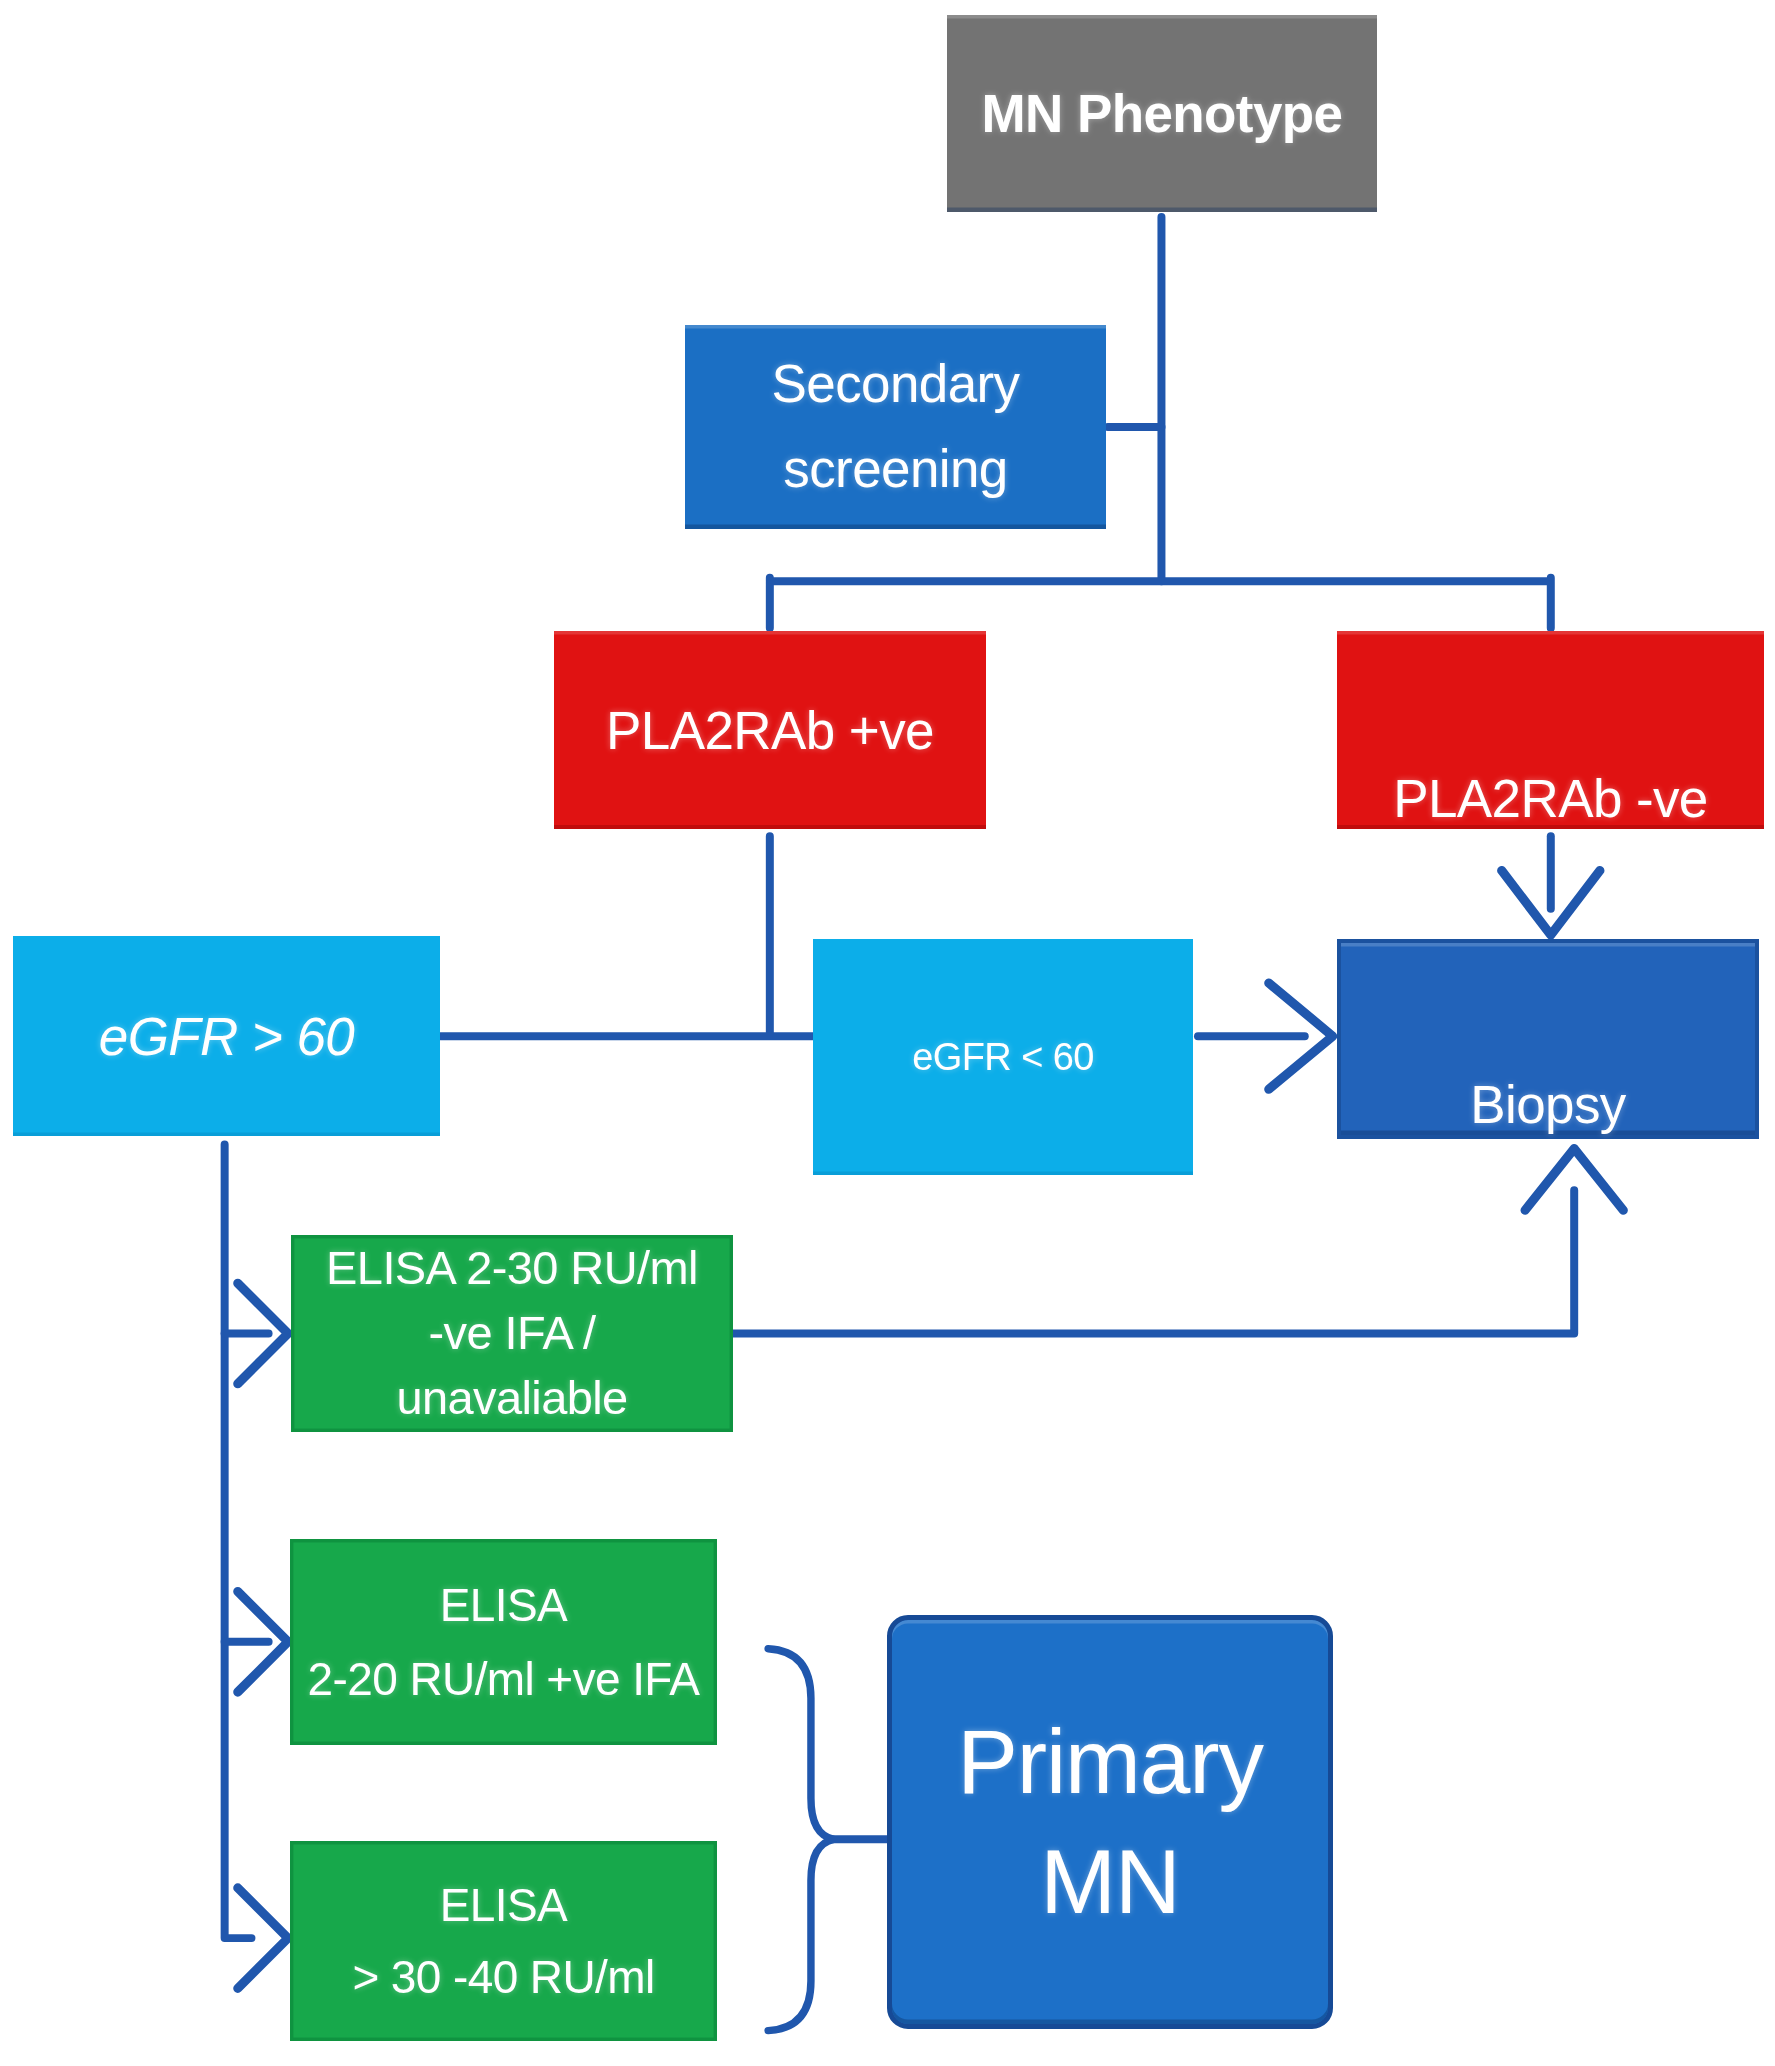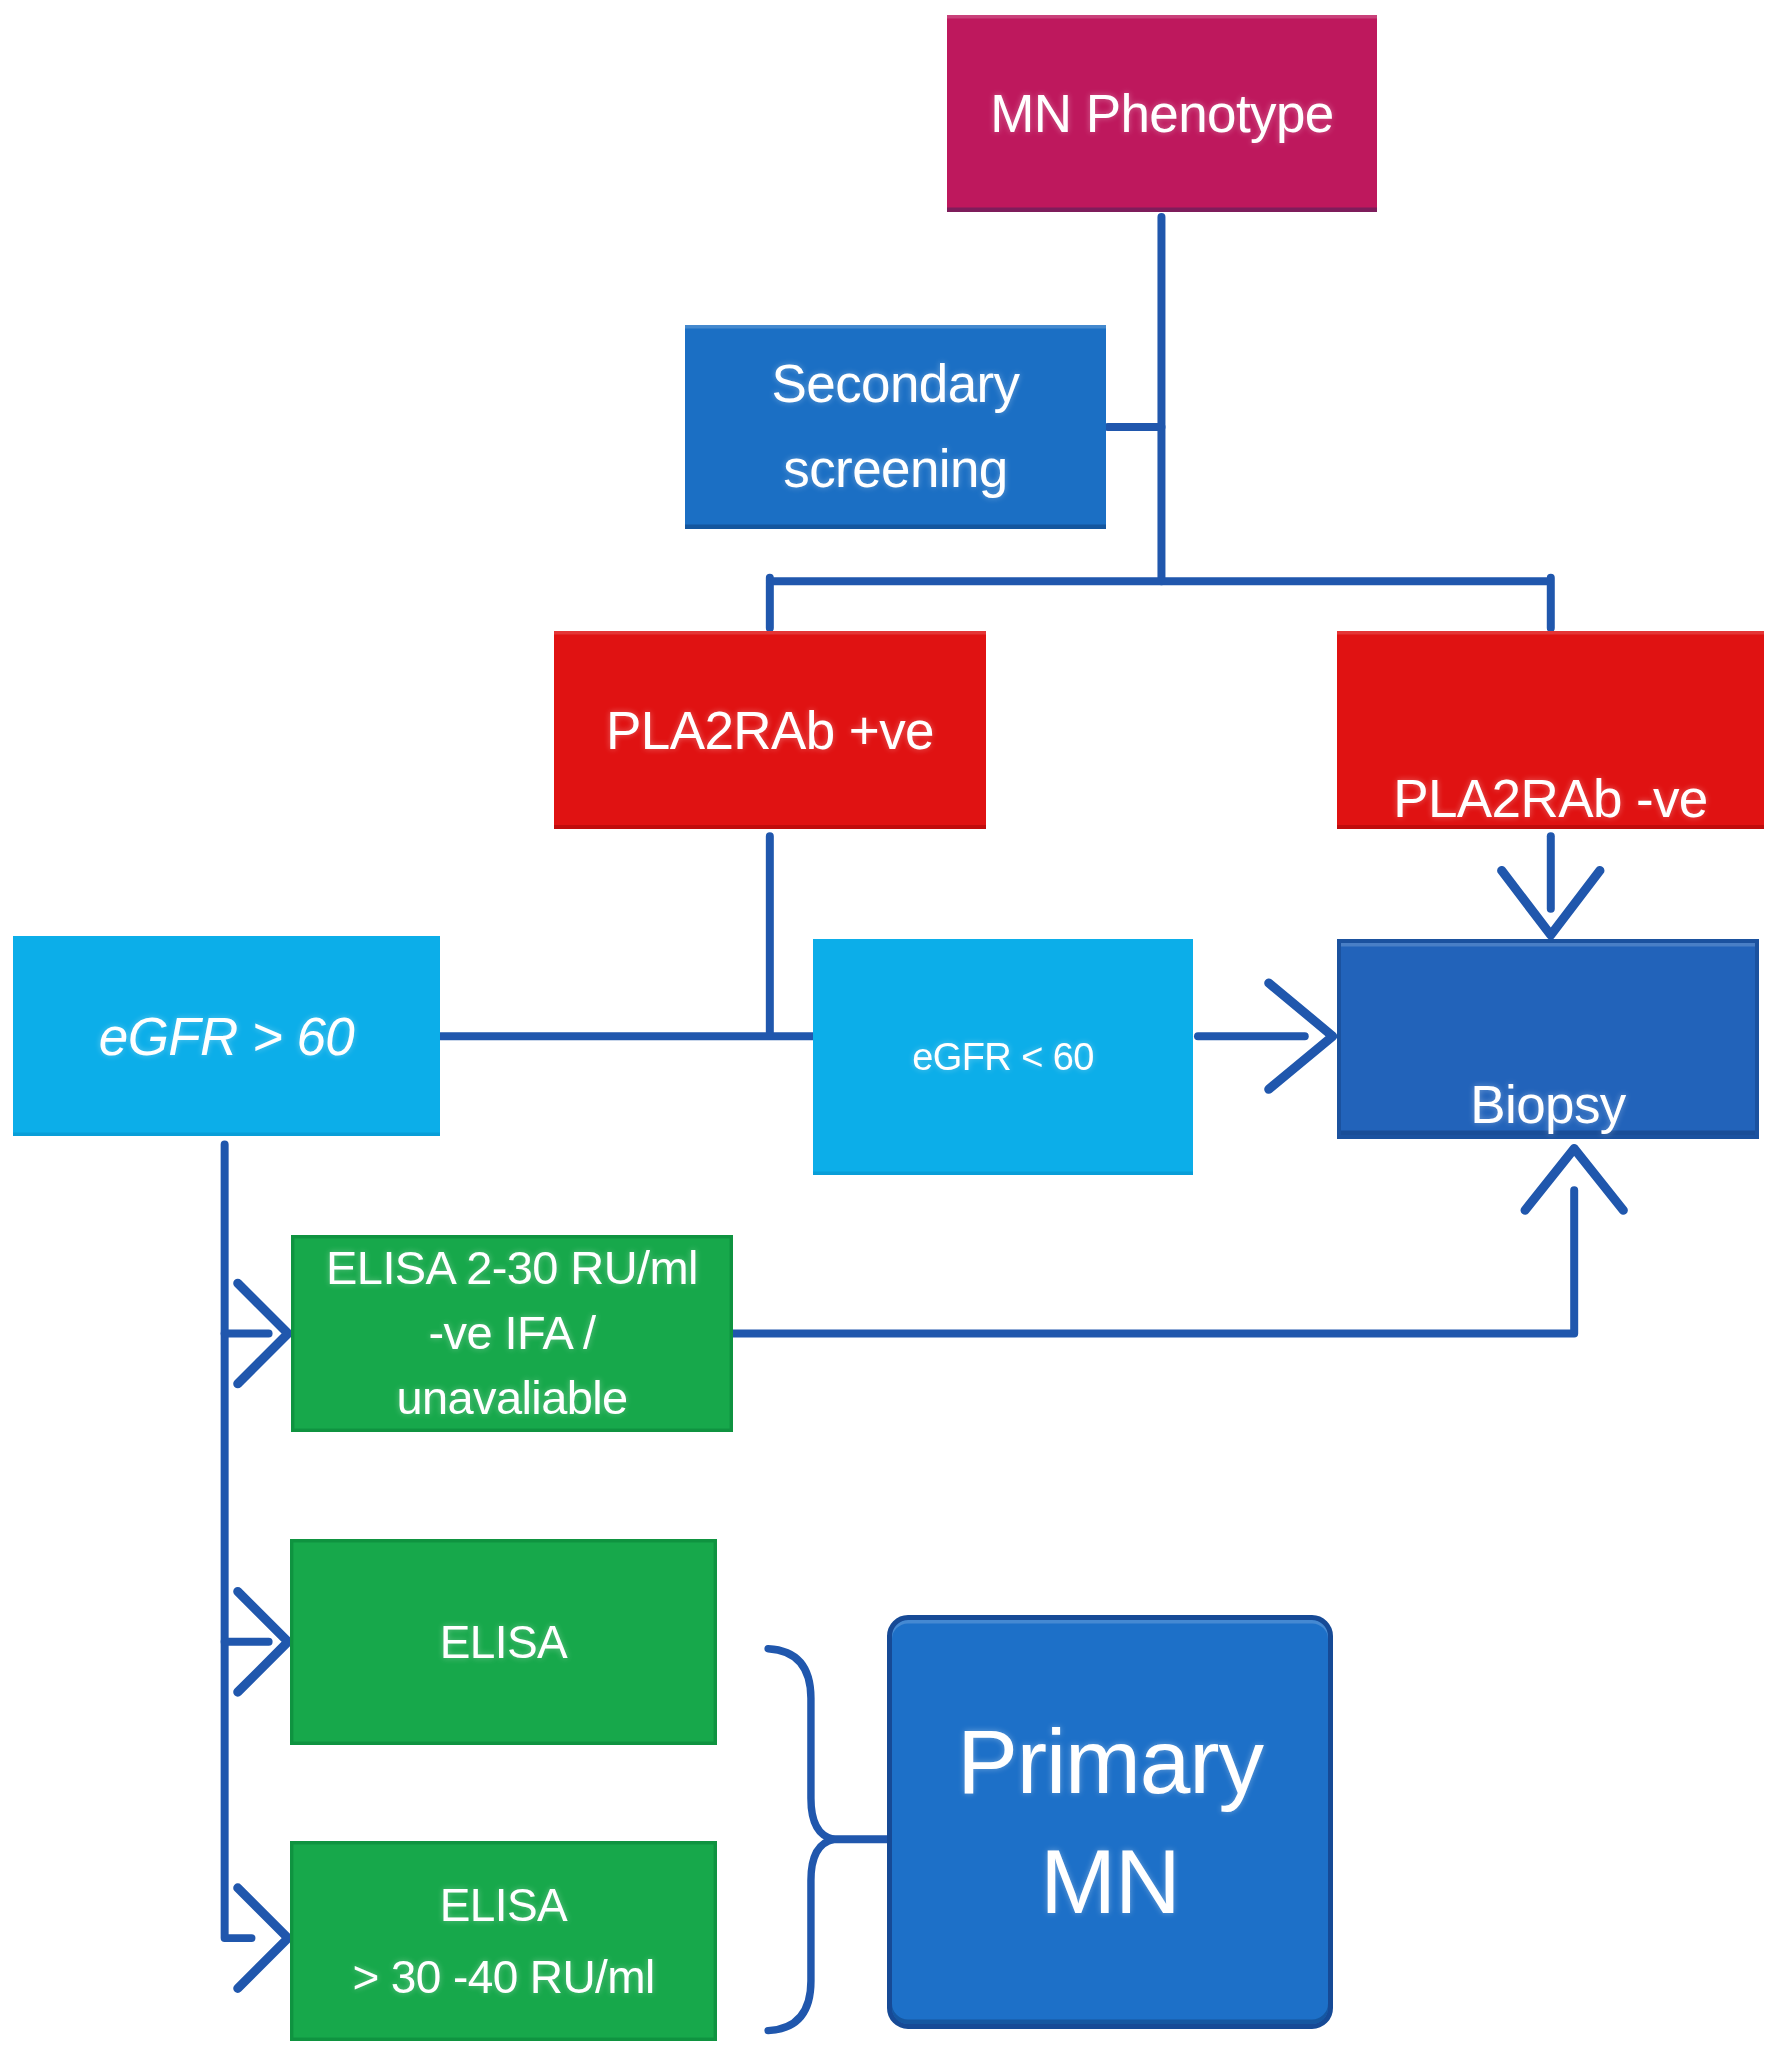--- a/index.html
+++ b/index.html
@@ -74,21 +74,21 @@
     <path class="chev" d="M 416 2788 L 504 2876 L 416 2964" style="stroke: rgb(32, 87, 173);"></path>
     <path class="chev" d="M 416 3307 L 504 3395 L 416 3483" style="stroke: rgb(32, 87, 173);"></path>
 
     <path class="wire" d="M 1266 2336 H 2757 V 2085" style="stroke: rgb(32, 87, 173);"></path>
     <path class="chev" d="M 2671 2120 L 2757 2012 L 2843 2120" style="stroke: rgb(32, 87, 173);"></path>
 
     <path class="brace" d="M 1345 2888 Q 1420 2892 1420 2975 L 1420 3150 Q 1420 3214 1460 3222 Q 1420 3230 1420 3294 L 1420 3470 Q 1420 3553 1345 3557" style="stroke: rgb(32, 87, 173);"></path>
     <path class="wire" d="M 1458 3222 H 1556" style="stroke: rgb(32, 87, 173);"></path>
   </svg>
 
-  <div class="node blue" id="mn-phenotype" style="background: #be185d;">
+  <div class="node blue" id="mn-phenotype" style="background: #737373; font-weight: bold;">
     <span>MN Phenotype</span>
   </div>
 
   <div class="node blue" id="secondary-screening" style="background: rgb(27, 111, 196); gap: 20px;">
     <div>Secondary</div>
     <div>screening</div>
   </div>
 
   <div class="node red" id="pla2rab-positive" style="background: rgb(224, 18, 18);">
     <span>PLA2RAb +ve</span>
@@ -111,20 +111,21 @@
   </div>
 
   <div class="node green" id="elisa-2-30" style="background: rgb(23, 168, 75);">
     <div>ELISA 2-30 RU/ml</div>
     <div>-ve IFA /</div>
     <div>unavaliable</div>
   </div>
 
   <div class="node green" id="elisa-2-20" style="background: rgb(23, 168, 75);">
     <div>ELISA</div>
+    <div>2-20 RU/ml +ve IFA</div>
   </div>
 
   <div class="node green" id="elisa-30-40" style="background: rgb(23, 168, 75);">
     <div>ELISA</div>
     <div>&gt; 30 -40 RU/ml</div>
   </div>
 
   <div class="node blue navyframe" id="primary-mn" style="background: rgb(29, 112, 200); border-radius: 21px;">
     <div>Primary</div>
     <div>MN</div>

